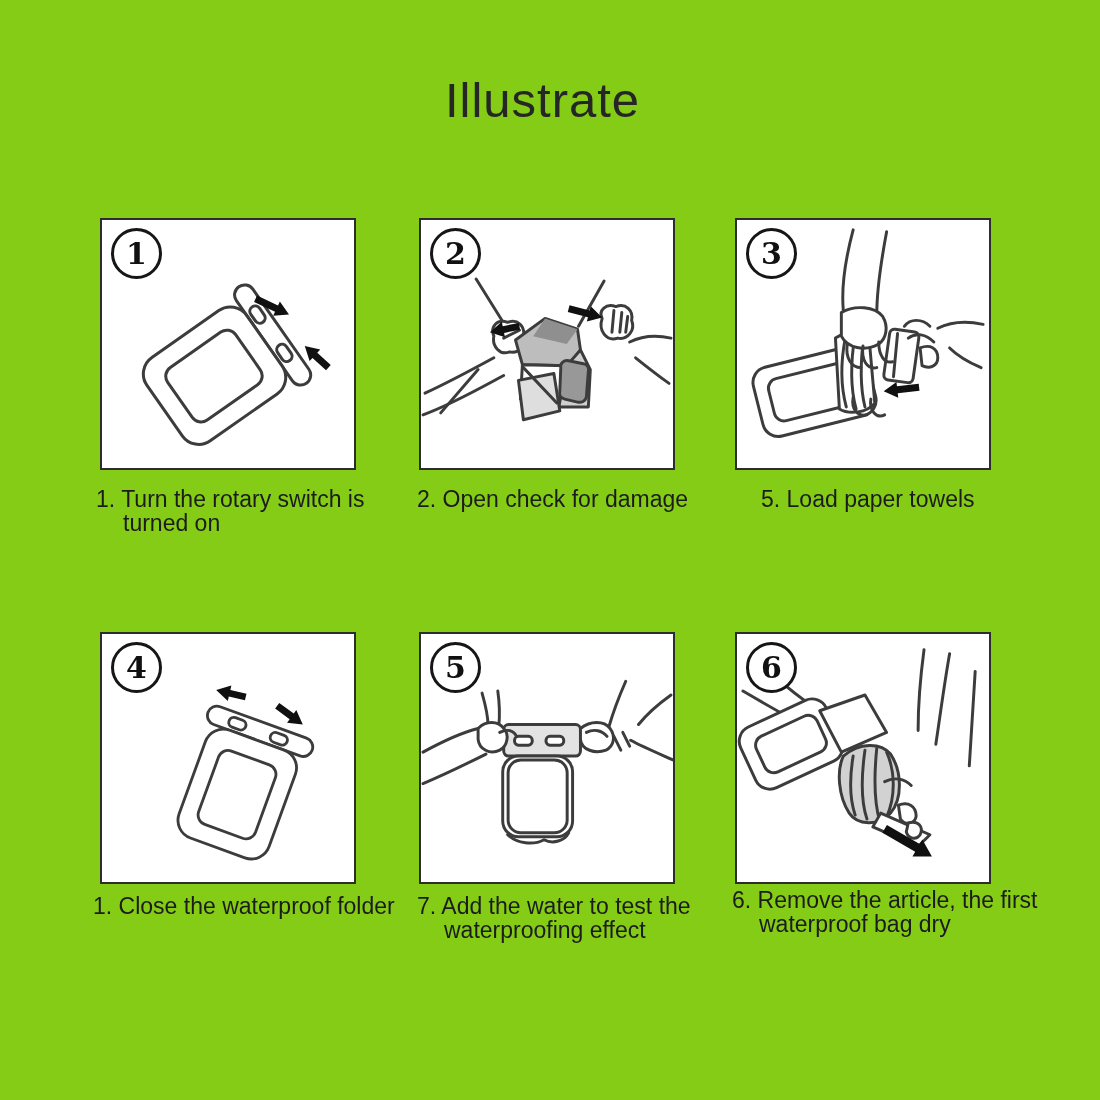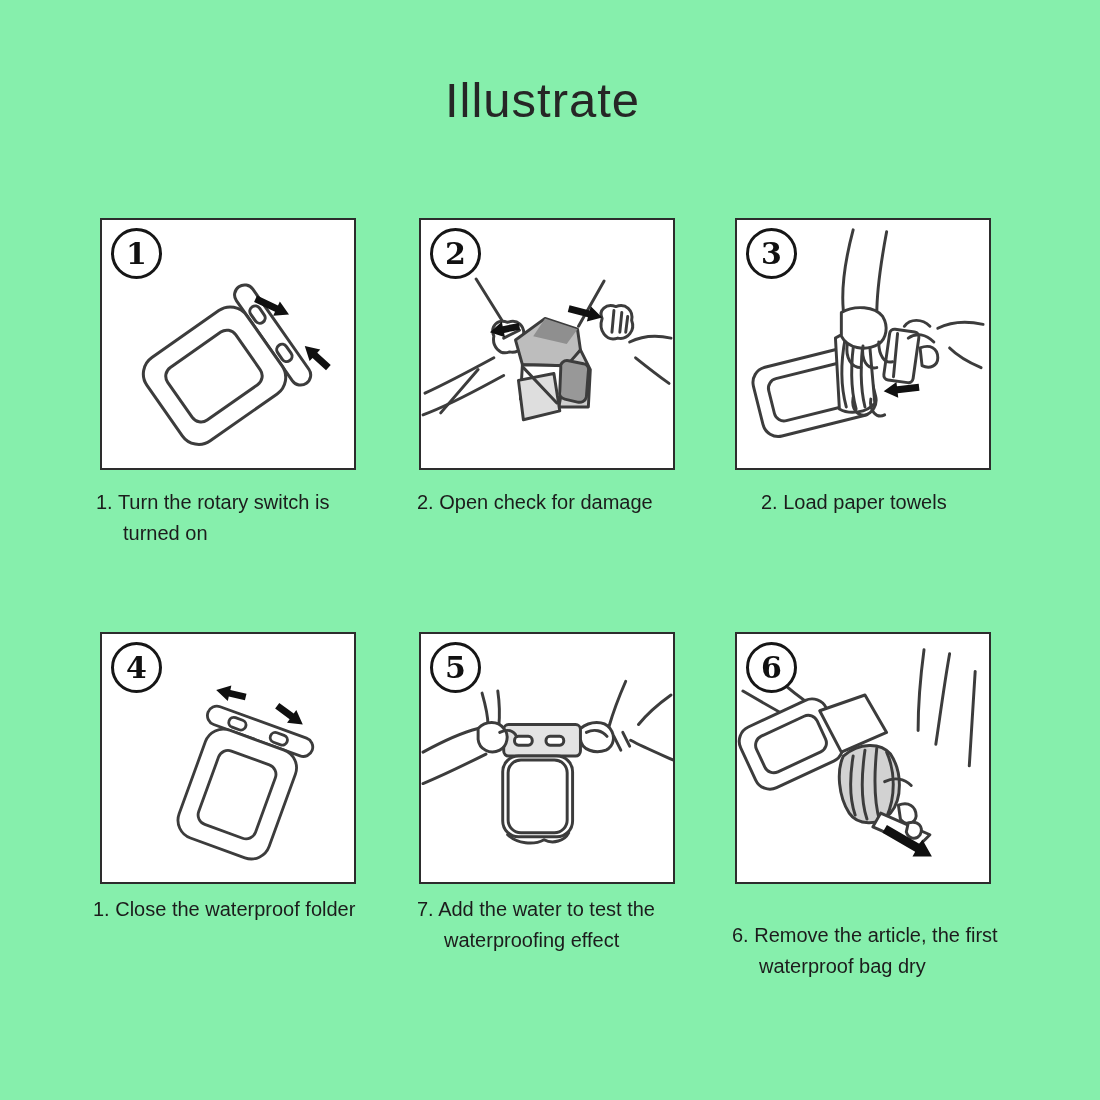--- a/index.html
+++ b/index.html
@@ -1,38 +1,38 @@
 <!DOCTYPE html>
 <html><head>
 <meta charset="utf-8">
 <style>
   html,body{margin:0;padding:0;background:#ffffff;}
-  #sheet{position:relative;width:1100px;height:1100px;background:#86efac;overflow:hidden;
+  #sheet{position:relative;width:1100px;height:1100px;background:#84cc16;overflow:hidden;
          font-family:"Liberation Sans",sans-serif;}
   .title{position:absolute;top:72px;left:0;width:1085px;text-align:center;
          font-size:49px;font-weight:400;color:#262626;letter-spacing:1px;}
   .pnl{position:absolute;width:256px;height:252px;border:2px solid #2d2d2d;
        box-sizing:border-box;background:#fff;}
   #p1{left:100px;top:218px} #p2{left:419px;top:218px} #p3{left:735px;top:218px}
   #p4{left:100px;top:632px} #p5{left:419px;top:632px} #p6{left:735px;top:632px}
   .badge{position:absolute;left:9px;top:8px;width:45px;height:45px;border:3px solid #161616;
          border-radius:50%;background:#fff;display:flex;align-items:center;justify-content:center;
          font-family:"DejaVu Serif",serif;font-weight:700;font-size:30px;color:#111;z-index:2;}
   svg.draw{position:absolute;left:0;top:0;width:100%;height:100%;}
   .ln rect{fill:#ffffff;stroke:#3c3c3c;stroke-width:4.5;stroke-linejoin:round;}
   .ln2 *{stroke:#3c3c3c;stroke-width:3;fill:none;stroke-linecap:round;stroke-linejoin:round;}
   .arw{fill:#101010;stroke:none;}
-  .cap{position:absolute;font-size:20px;line-height:31px;color:#1c1c1c;
+  .cap{position:absolute;font-size:23px;line-height:24px;color:#1c1c1c;
        padding-left:27px;text-indent:-27px;}
   #c1{left:96px;top:487px;width:262px}
   #c2{left:417px;top:487px;width:280px}
   #c3{left:761px;top:487px;width:240px}
   #c4{left:93px;top:894px;width:310px}
   #c5{left:417px;top:894px;width:268px}
-  #c6{left:732px;top:920px;width:300px}
+  #c6{left:732px;top:888px;width:300px}
 </style>
 </head>
 <body>
 
 <div id="sheet">
 
   <div class="title">Illustrate</div>
 
   <div class="pnl" id="p1">
     <div class="badge">
@@ -190,18 +190,18 @@
         <path d="M164,174 C174,170 182,175 182,185 C181,193 171,195 166,188 Z" style="fill:#fff"></path>
         <path d="M174,192 C184,189 190,196 186,204 C182,210 174,208 172,201 Z" style="fill:#fff"></path>
         <path d="M150,150 C160,145 170,147 177,154"></path>
       </g>
       <polygon class="arw" points="147.7,201.9 181,221.3 178.3,226 198,226 188.3,208.8 185.6,213.5 152.3,194.1"></polygon>
     </svg>
   </div>
 
   <div class="cap" id="c1">1. Turn the rotary switch is turned on</div>
   <div class="cap" id="c2">2. Open check for damage</div>
-  <div class="cap" id="c3">2. Load paper towels</div>
+  <div class="cap" id="c3">5. Load paper towels</div>
   <div class="cap" id="c4">1. Close the waterproof folder</div>
   <div class="cap" id="c5">7. Add the water to test the waterproofing effect</div>
   <div class="cap" id="c6">6. Remove the article, the first waterproof bag dry</div>
 
 </div>
 
 </body></html>

